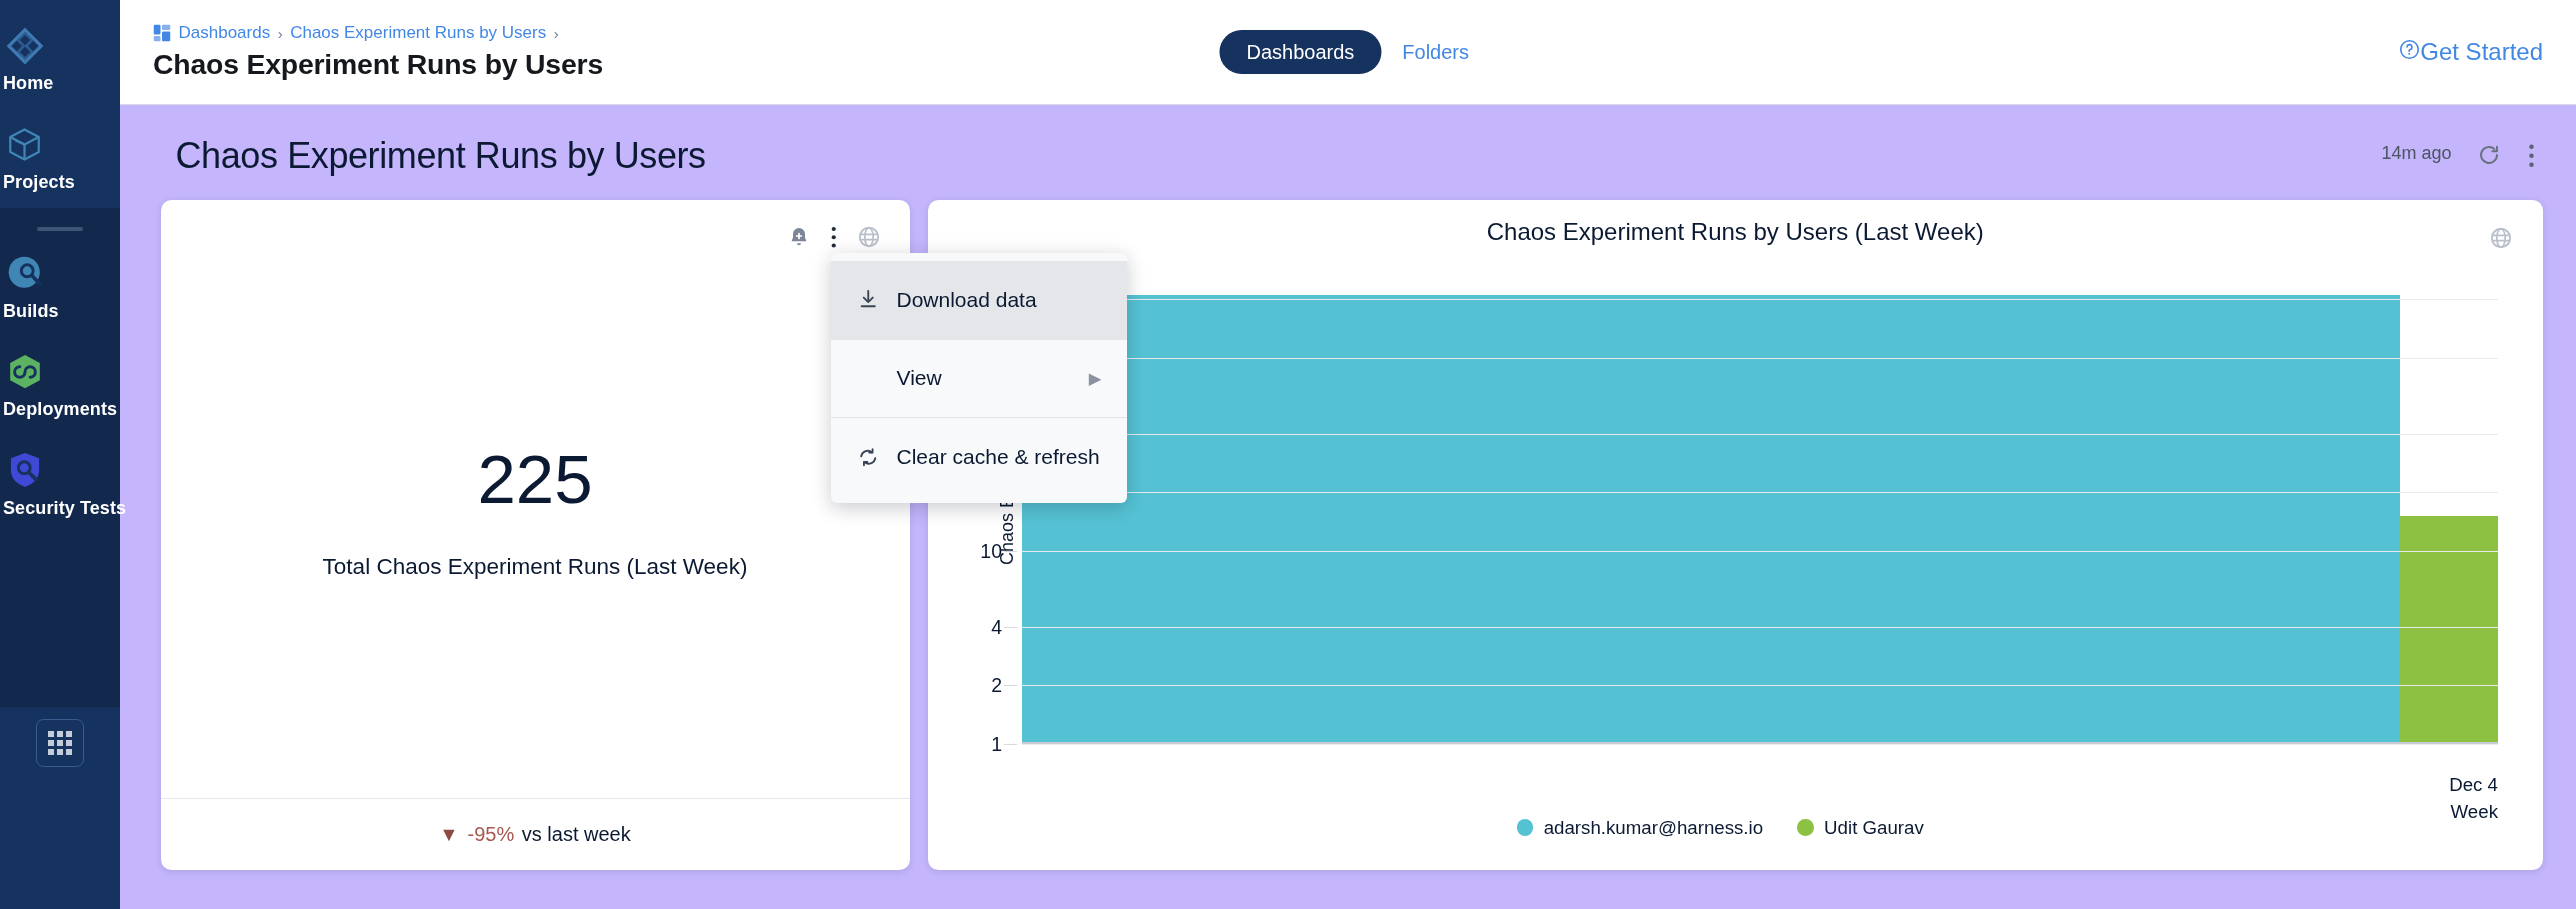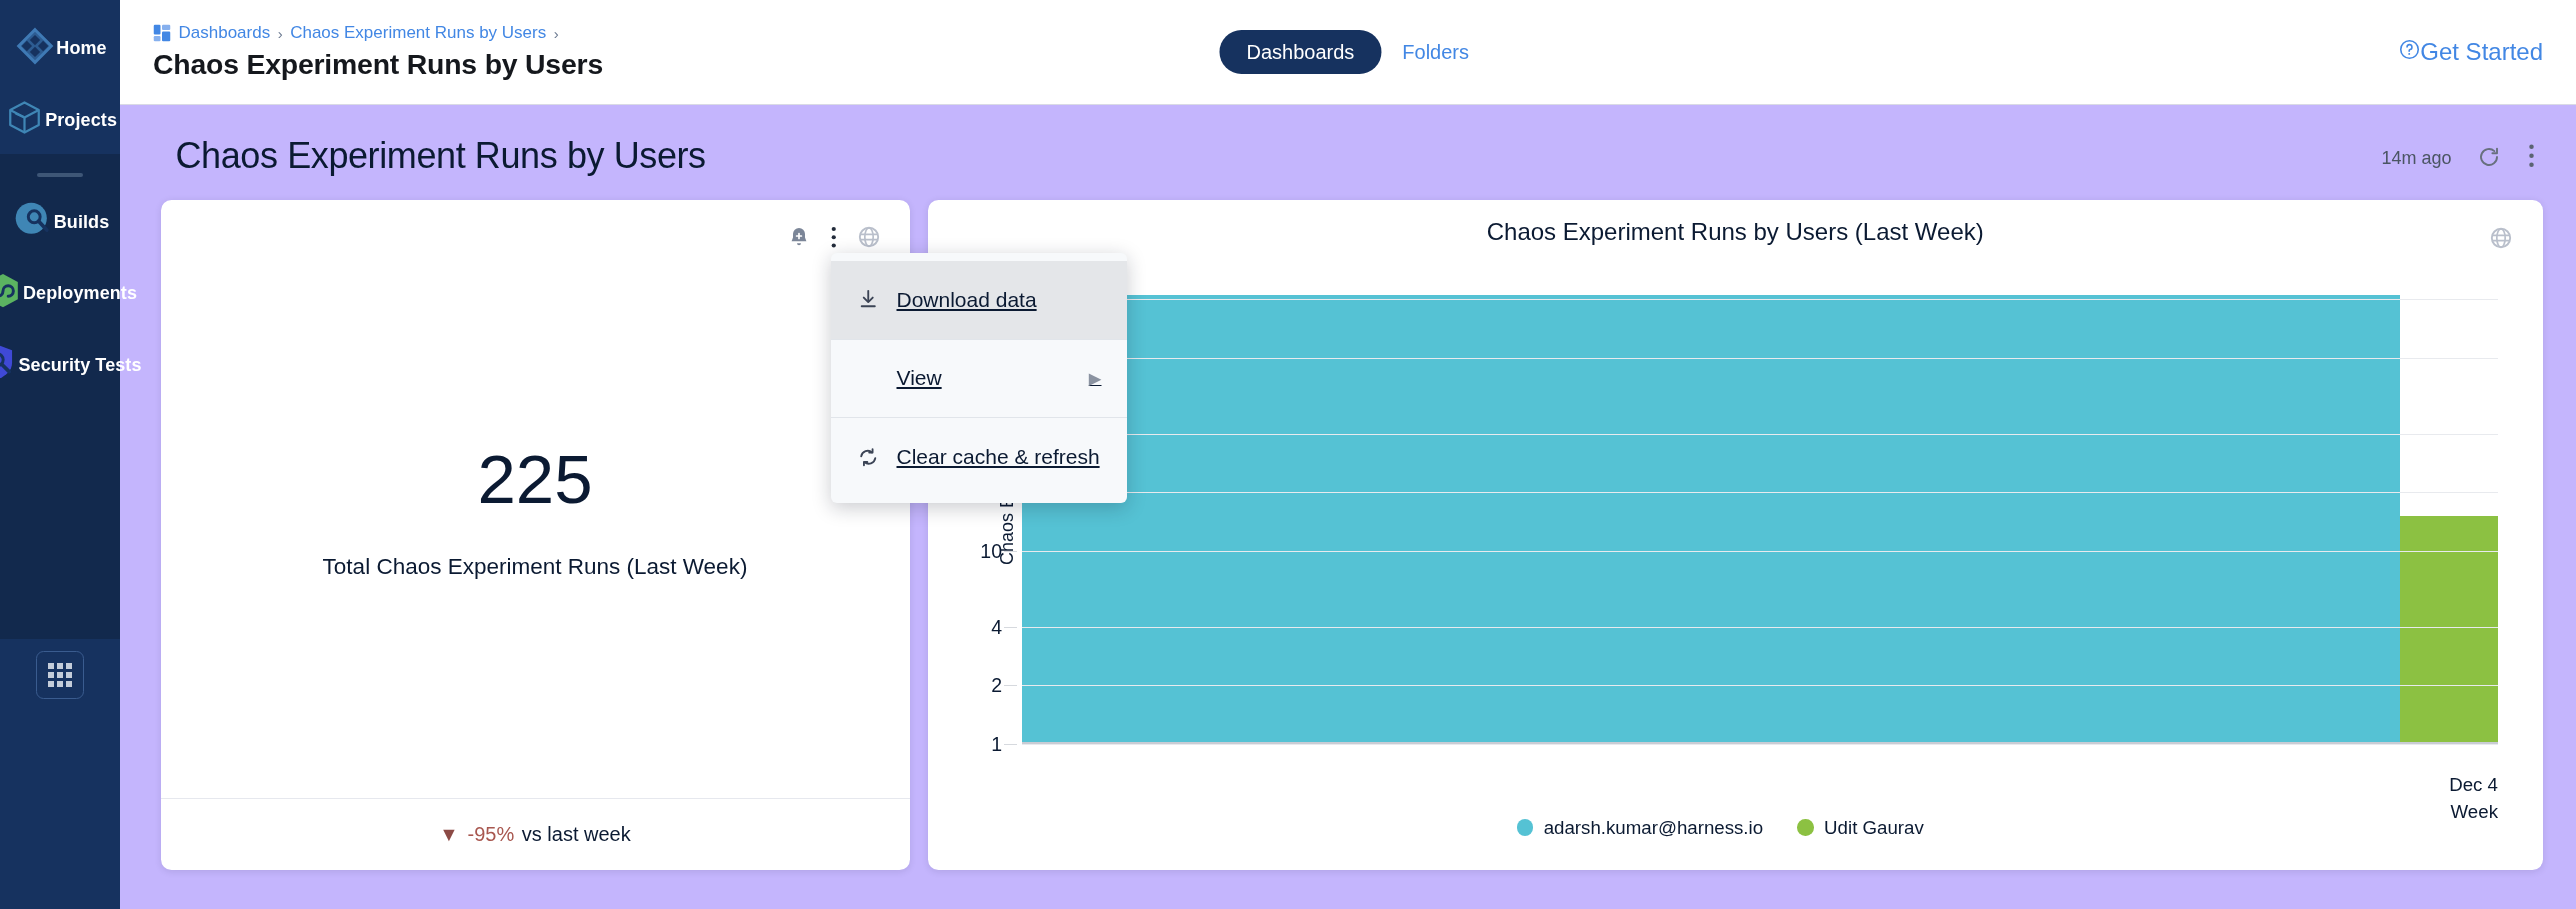--- a/index.html
+++ b/index.html
@@ -18,22 +18,22 @@
     background: #16325f;
     display: flex;
     flex-direction: column;
     align-items: stretch;
     position: relative;
     z-index: 40;
   }
   .nav-top { padding-top: 10.5px; }
   .nav-item {
     display: flex;
-    flex-direction: row;
-    align-items: center;
+    flex-direction: column;
+    align-items: flex-start;
     justify-content: center;
     padding: 13.5px 3px 15px 3px;
     cursor: pointer;
   }
   .nav-icon { width: 43px; height: 43px; display: flex; align-items: center; justify-content: center; }
   .nav-label {
     margin-top: 6px;
     color: #ffffff;
     font-size: 18px;
     font-weight: 700;
@@ -102,21 +102,21 @@
   }
   .topbar-right { margin-left: auto; display: flex; align-items: center; color: #4287e4; font-size: 24px; cursor: pointer; }
 
   
   .content { flex: 1 1 auto; padding: 0 33px 0 33px; position: relative; overflow: hidden; }
   .dash-head {
     display: flex; align-items: center;
     padding: 30px 7.5px 22.5px 22.5px;
   }
   .dash-title { font-size: 36px; font-weight: 400; color: #0b1a32; letter-spacing: -0.4px; }
-  .dash-actions { margin-left: auto; display: flex; align-items: flex-end; gap: 25.5px; }
+  .dash-actions { margin-left: auto; display: flex; align-items: flex-start; gap: 25.5px; }
   .ago { font-size: 18px; color: #4b5563; white-space: nowrap; }
 
   .tiles { display: flex; gap: 18px; align-items: stretch; padding-left: 7.5px; }
   .card {
     background: #ffffff;
     border-radius: 10.5px;
     box-shadow: 0 1.5px 7.5px rgba(16,24,40,.10);
     position: relative;
   }
   .card-kpi { width: 749px; height: 670px; display: flex; flex-direction: column; gap: 44px; }
@@ -462,21 +462,21 @@
               </div>
               <div class="legend-item">
                 <span class="legend-dot" id="dot1" style="background: rgb(140, 193, 66);"></span>
                 <span>Udit Gaurav</span>
               </div>
             </div>
           </div>
         </section>
       </div>
 
-      <div class="ctx-menu" style="left: 711px; top: 148px; text-decoration: underline;">
+      <div class="ctx-menu" style="left: 711px; top: 148px;">
         <div class="ctx-item highlight">
           <span class="ctx-ico">
             <svg width="22.5" height="22.5" viewBox="0 0 24 24">
               <path d="M12 3v11" stroke="#3b4455" stroke-width="2" stroke-linecap="round"></path>
               <path d="M7.2 10.2L12 15l4.8-4.8" fill="none" stroke="#3b4455" stroke-width="2" stroke-linecap="round" stroke-linejoin="round"></path>
               <path d="M5 19.5h14" stroke="#3b4455" stroke-width="2" stroke-linecap="round"></path>
             </svg>
           </span>
           <span class="ctx-text">Download data</span>
         </div>

